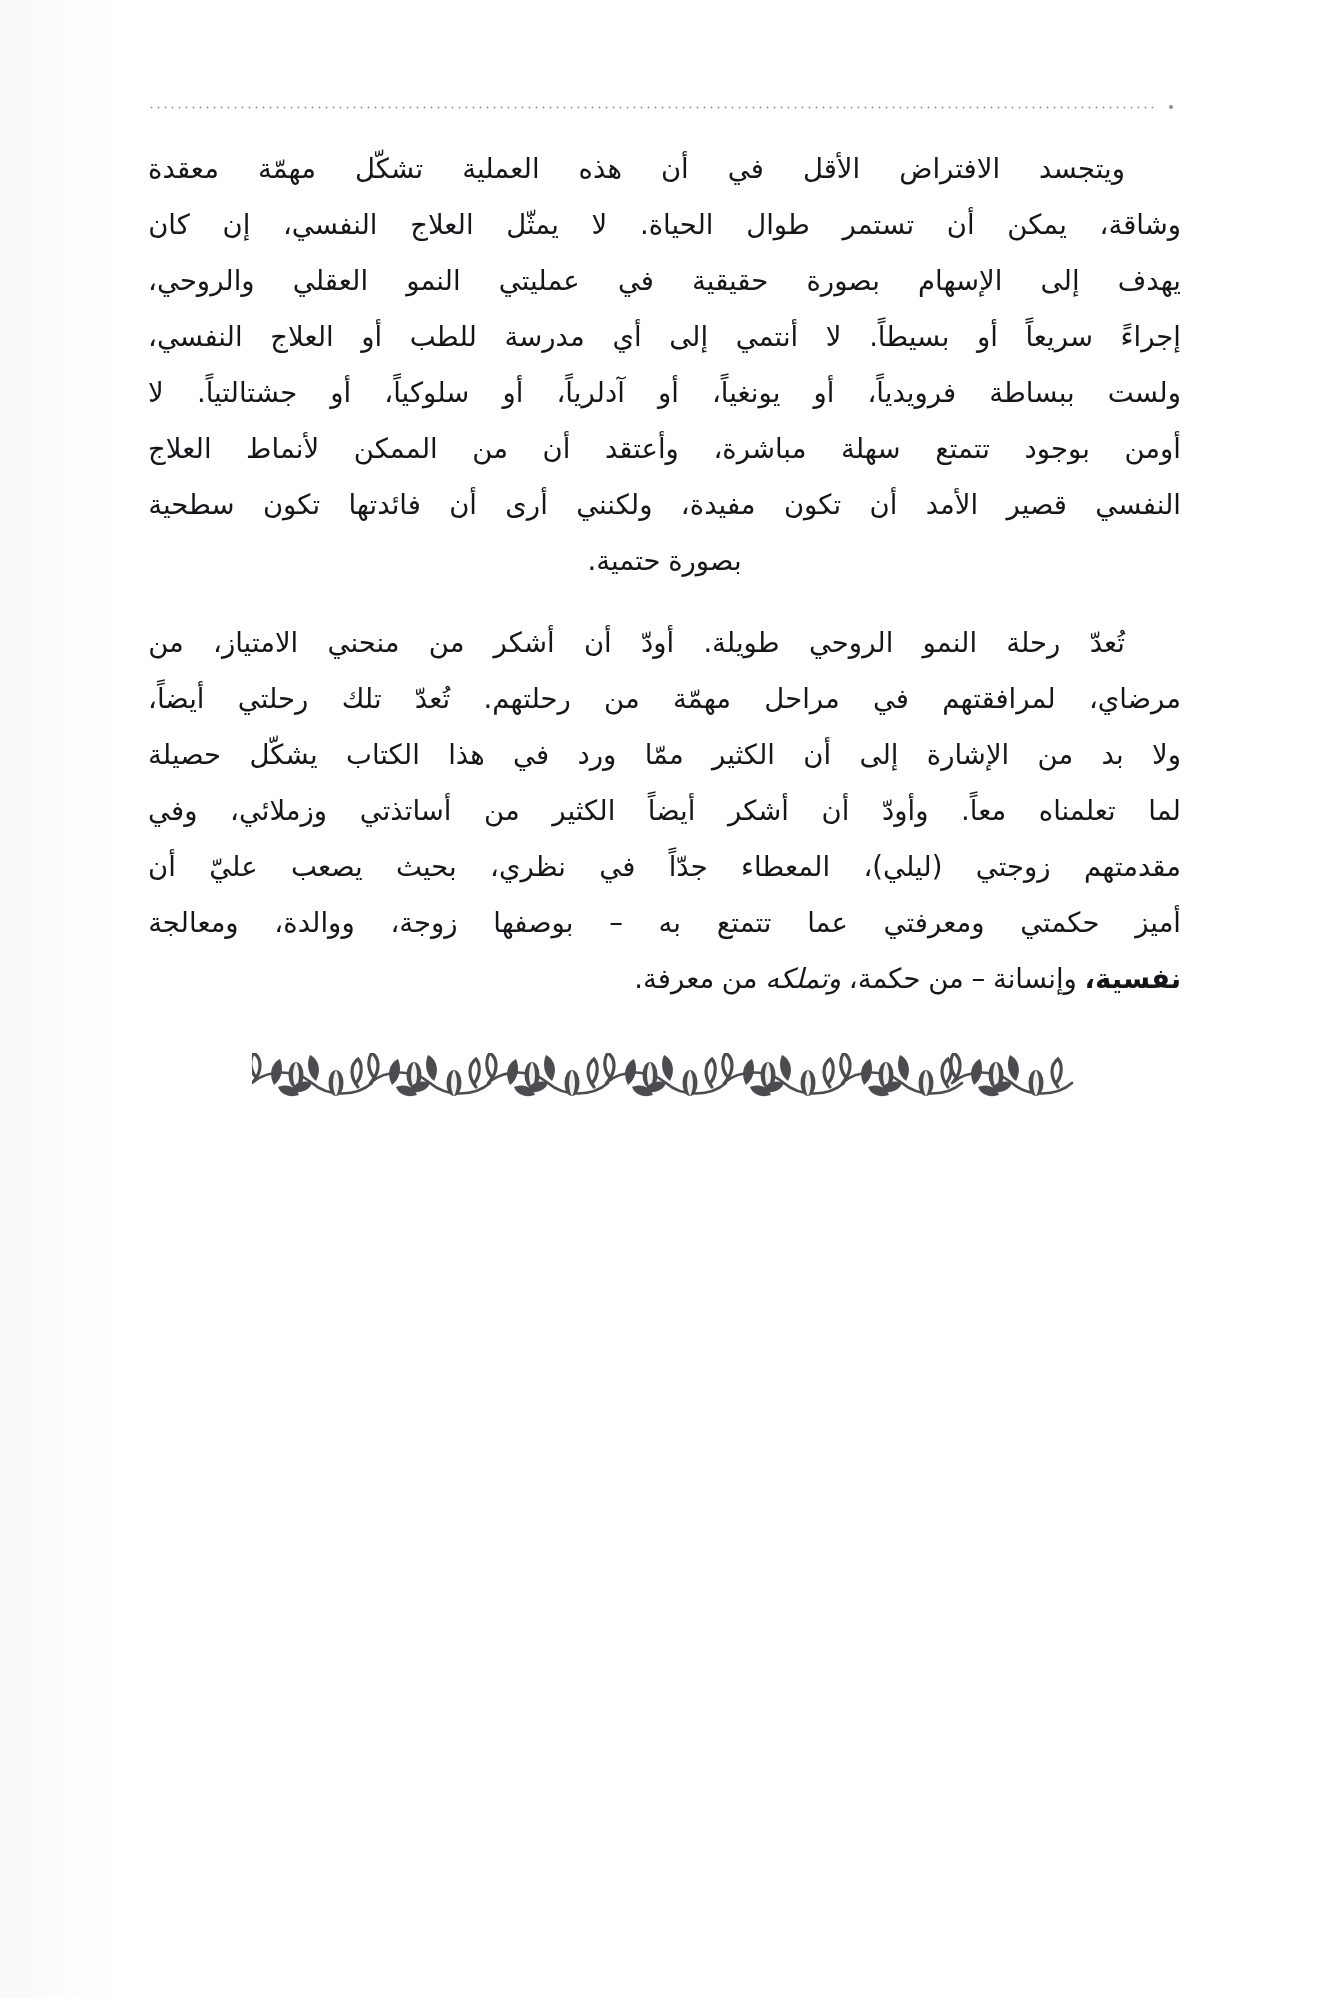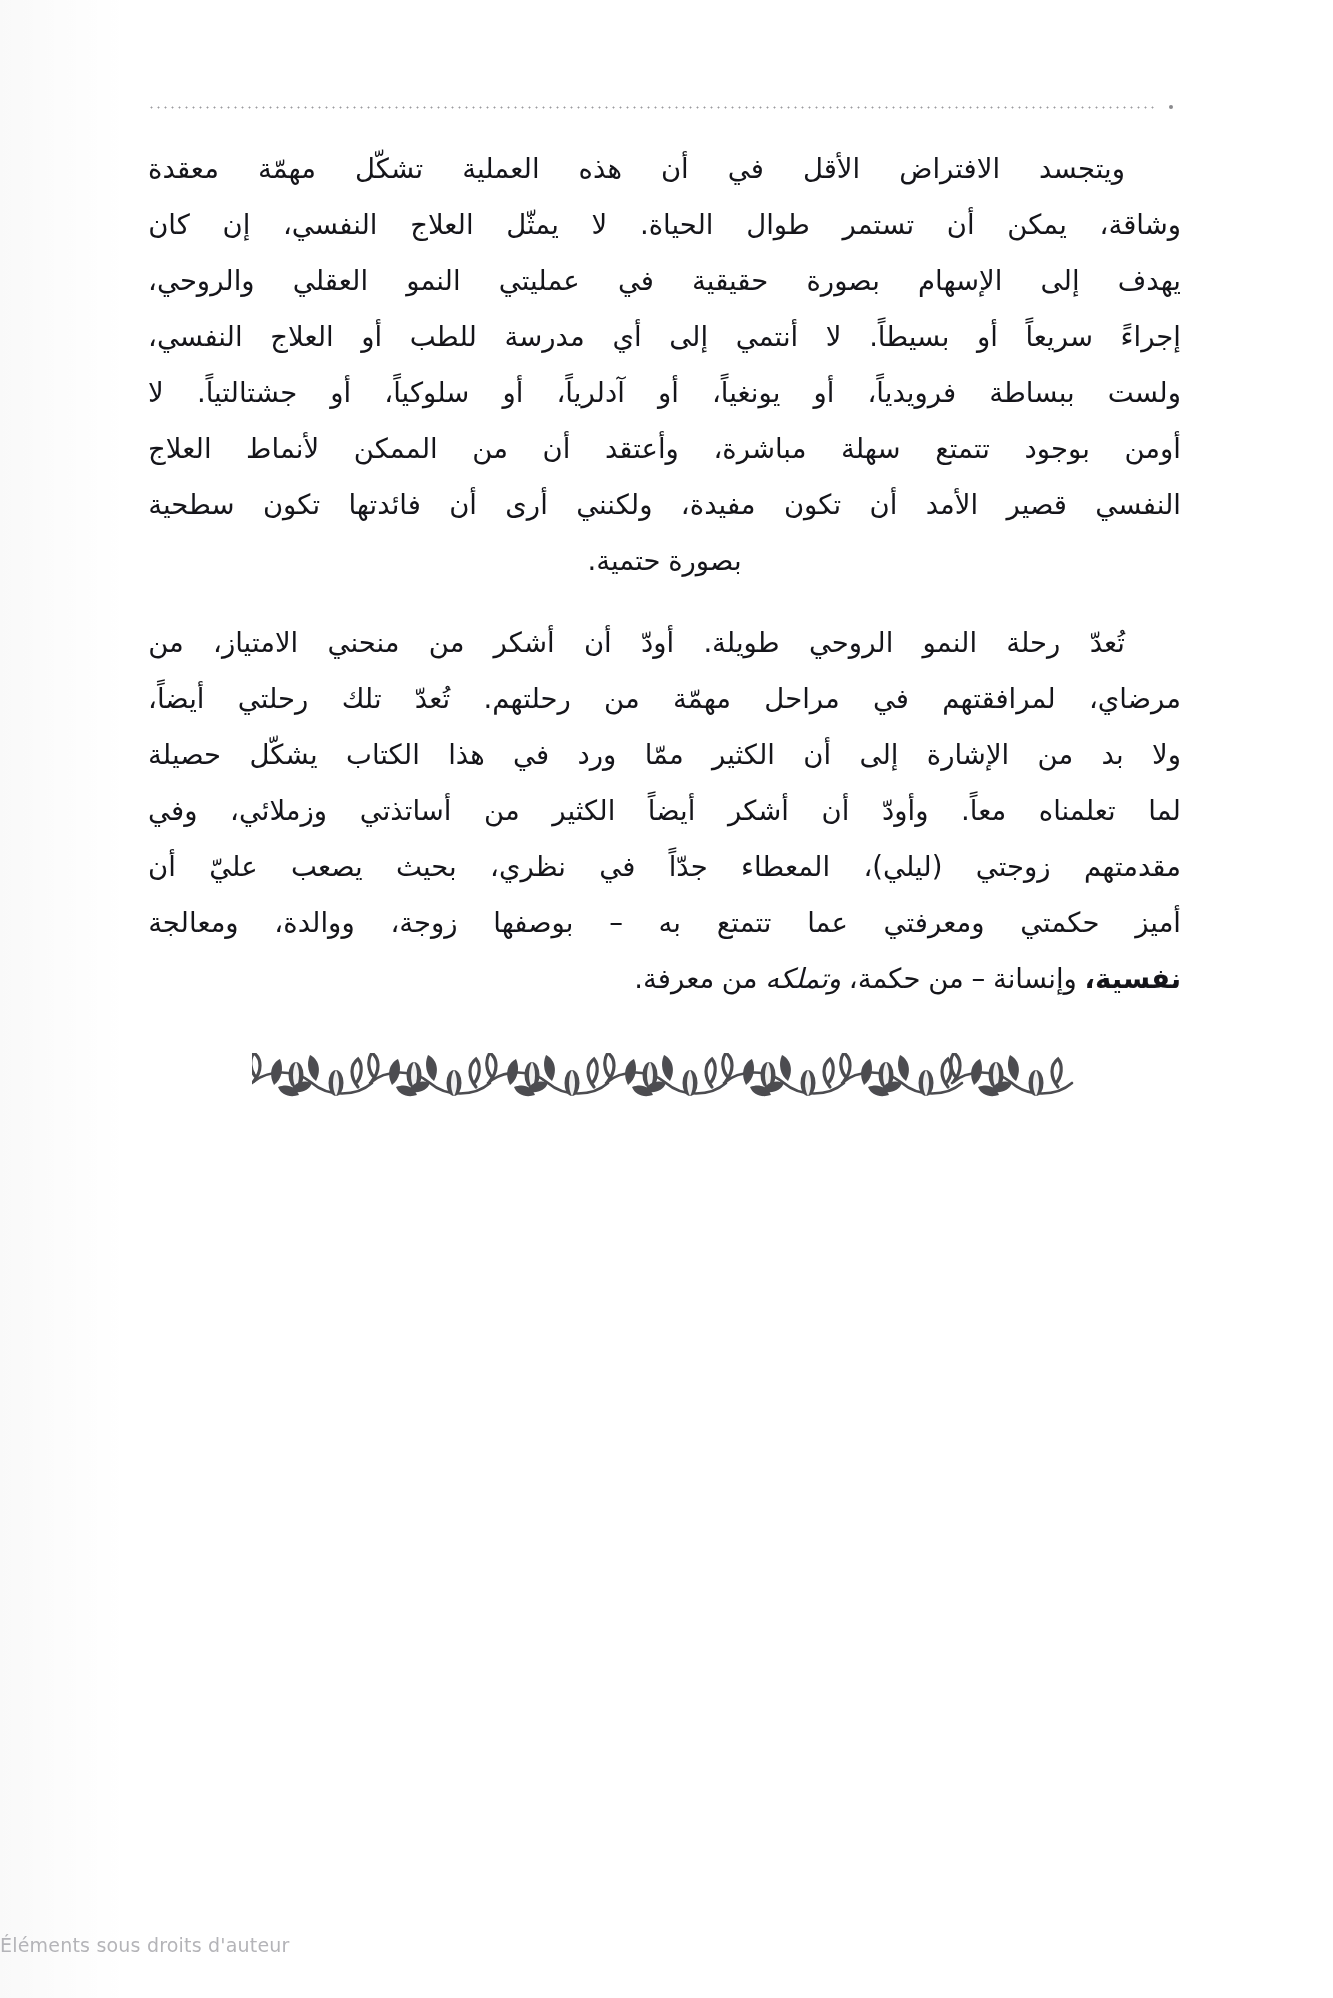--- a/index.html
+++ b/index.html
@@ -419,17 +419,14 @@
         <use href="#motif" x="118" y="0"></use>
         <use href="#motif" x="236" y="0"></use>
         <use href="#motif" x="354" y="0"></use>
         <use href="#motif" x="472" y="0"></use>
         <use href="#motif" x="590" y="0"></use>
         <use href="#motif" x="700" y="0"></use>
       </g>
     </svg>
   </div>
 
-  <div class="footer-watermark">
-    <span>Éléments sous droits d'auteur</span>
-  </div>
 
 </div>
 
 </body></html>

